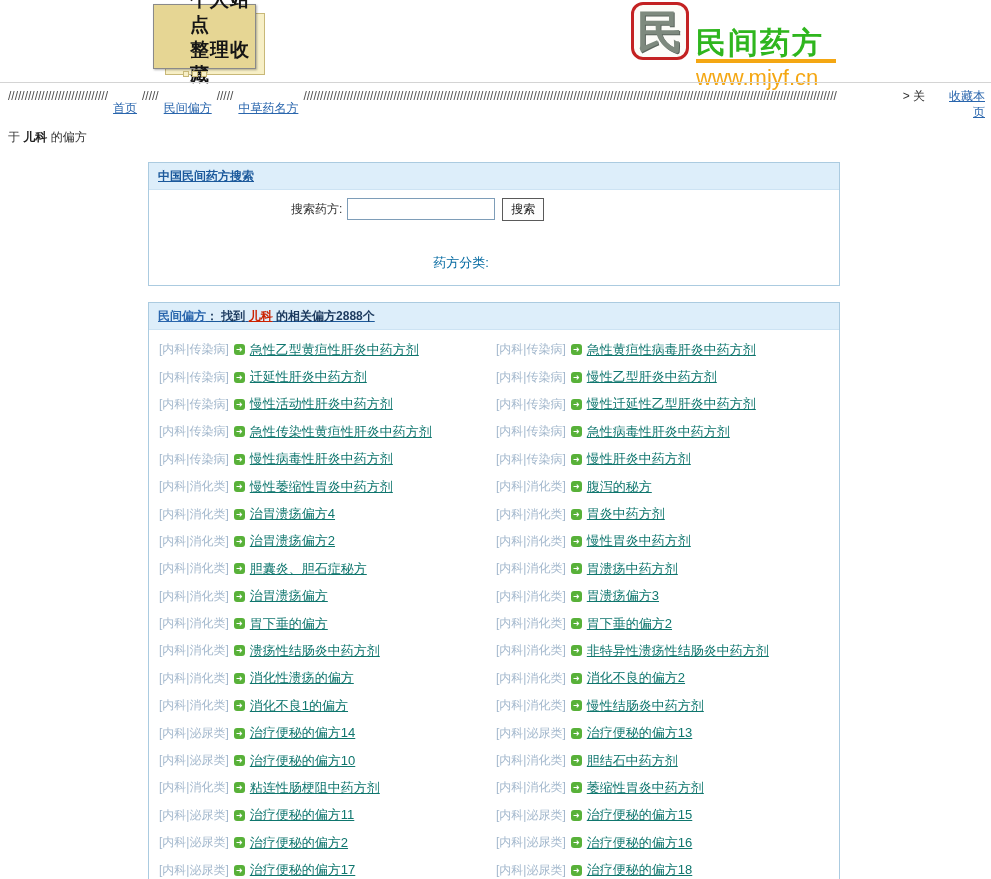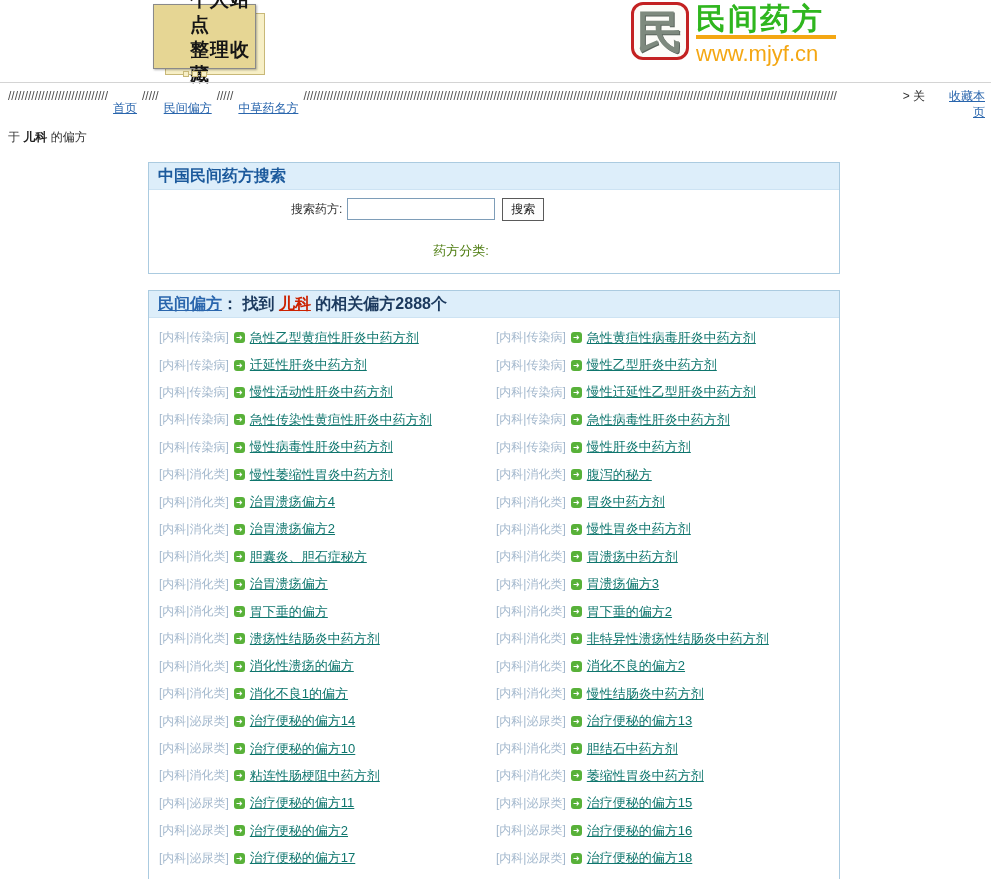--- a/index.html
+++ b/index.html
@@ -20,50 +20,50 @@
   .badge-tabs { position:absolute; left:30px; top:67px; display:flex; gap:3px; }
   .badge-tabs i { width:6px; height:6px; background:#f7efc6; border:1px solid #c8b878; }
   .banner { position:absolute; left:287px; top:17px; font-size:28px; font-weight:bold;
             color:#e31420; letter-spacing:1px; text-shadow:2px 2px 2px #c4c4c4; white-space:nowrap; }
   .logo { position:absolute; left:631px; top:2px; display:flex; align-items:flex-start; cursor:pointer; }
   .logo-seal { width:58px; height:58px; border:3px solid #c32222; border-radius:12px; background:#fcfcf8;
                color:#7e8a7e; font-size:46px; line-height:54px; text-align:center;
                font-family:"DejaVu Serif", serif; font-weight:bold;
                text-shadow:1px 1px 0 #5c665e; }
   .logo-text { margin-left:7px; }
-  .logo-title { font-size:30px; font-weight:bold; color:#2fb61e; letter-spacing:2px; line-height:33px; white-space:nowrap; }
+  .logo-title { font-size:30px; font-weight:bold; color:#2fb61e; letter-spacing:2px; line-height:33px; white-space:nowrap;margin-top:24px; }
   .logo-underline { height:4px; background:#f4a713; width:140px; margin:0 0 2px; }
   .logo-url { font-size:22px; color:#f4a713; line-height:25px; }
 
   
   .breadcrumb { border-top:1px solid #d4d4d4; padding:5px 8px 7px; font-size:12px;
                 color:#4d4d4d; position:relative; line-height:16px; }
   .bookmark { position:absolute; right:6px; top:5px; width:40px; text-align:right;
               color:#2a66ad; text-decoration:underline; display:block; line-height:16px; }
   .crumb-line1 { display:flex; white-space:nowrap; margin-right:58px; overflow:hidden; }
   .crumb-line1 a { color:#2a66ad; text-decoration:underline; margin:12px 5px; flex:0 0 auto; }
   .slashes { flex:0 0 auto; }
   .filler { flex:1 1 auto; overflow:hidden; white-space:nowrap; }
   .crumb-end { flex:0 0 auto; margin-left:3px; color:#333; }
   .crumb-line2 { color:#333; margin-top:1px; }
   .crumb-line2 b { color:#222; }
 
   
   .box { width:692px; margin-left:148px; border:1px solid #abcbe0; background:#fff; }
   .search-box { margin-top:10px; }
   .box-header { background:#ddeefa; height:27px; line-height:26px; padding-left:9px;
-                font-weight:bold; font-size:16px; color:#1c5a9c; border-bottom:1px solid #cde3f3; }
+                font-weight:bold; font-size:12px; color:#1c5a9c; border-bottom:1px solid #cde3f3;text-decoration:underline; }
   .search-body { padding:4px 0 13px; }
   .search-row { padding-left:142px; height:30px; display:flex; align-items:center; }
   .search-row label { color:#333; }
   .search-row input { width:148px; height:22px; border:1px solid #7e9db8; margin-left:5px; padding:0 3px;
                       font-family:"Liberation Sans", sans-serif; font-size:12px; }
   .search-row button { margin-left:7px; font-size:12px; padding:2px 8px; background:#fdfdfd;
                        border:1px solid #5a5a5a; font-family:"Liberation Sans", sans-serif; color:#222; }
-  .category-row { text-align:center; margin-top:18px; font-size:13px; color:#4d7c0f; }
+  .category-row { text-align:center; margin-top:30px; font-size:13px; color:#0369a1; }
   .cat-link { color:#2a66ad; text-decoration:underline; margin:0 3px; }
 
   .results-box { margin-top:16px; height:612px; overflow:hidden; }
   .results-header a { color:#2a66ad; text-decoration:underline; }
   .results-header .hdr-found, .results-header .hdr-colon, .results-header .hdr-tail { color:#1c3a5e; }
   .results-header .hdr-keyword { color:#cc2200; }
   .results-body { display:flex; padding-top:6px; }
   .col-left { width:347px; padding-left:10px; }
   .col-right { flex:1; }
   .row { height:27.4px; display:flex; align-items:center; white-space:nowrap; }

